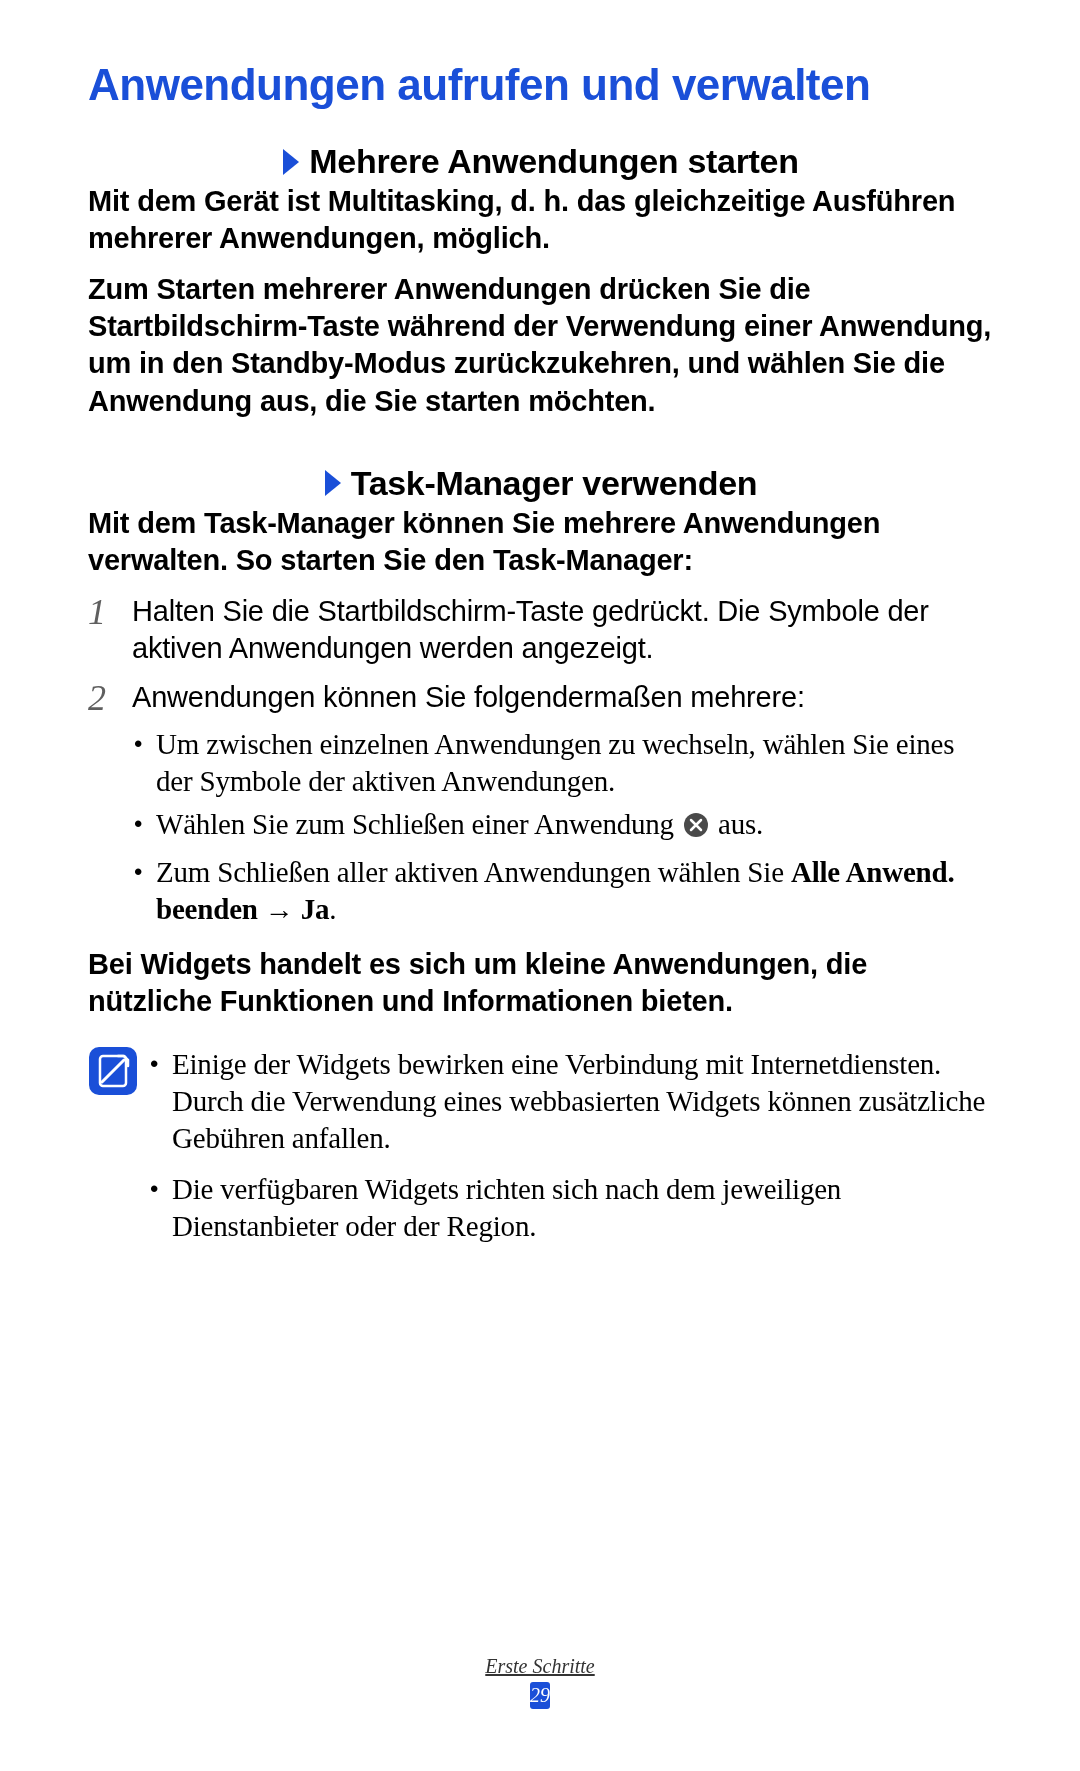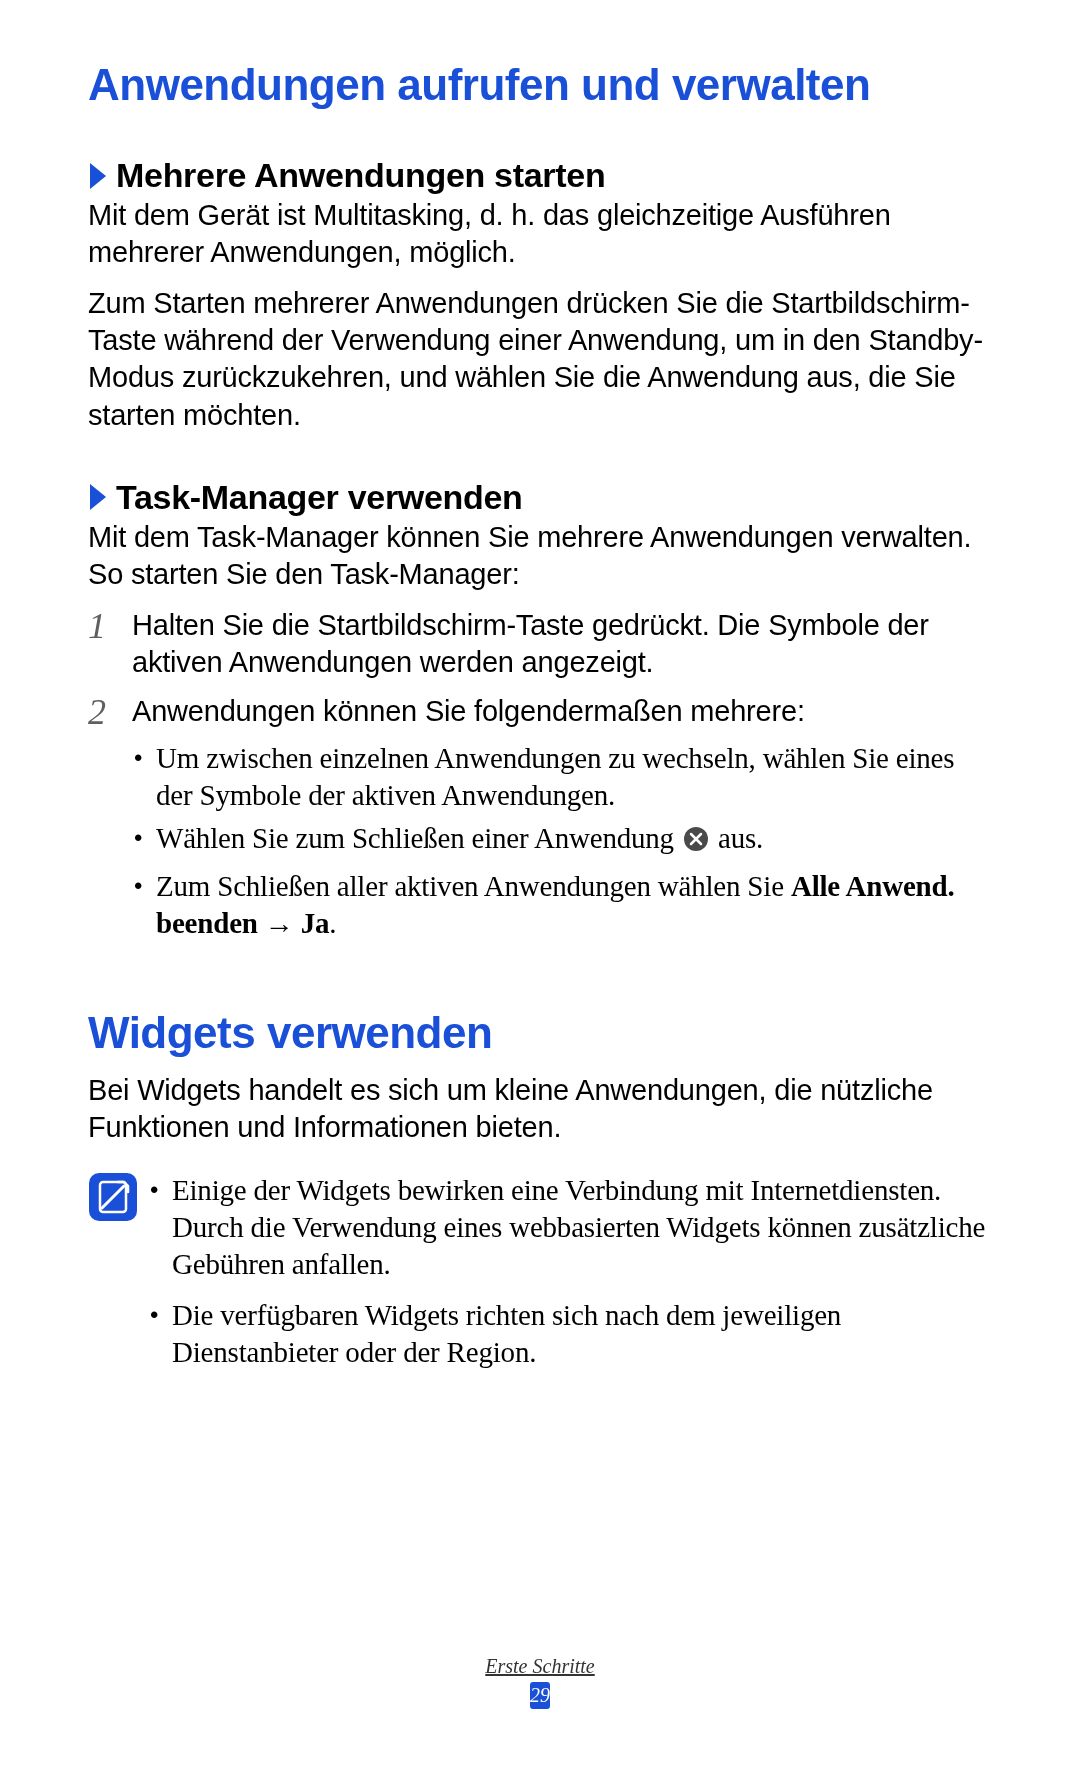--- a/index.html
+++ b/index.html
@@ -11,44 +11,46 @@
     color: #000;
     position: relative;
   }
   .page {
     padding: 60px 88px 0 88px;
   }
   .h1 {
     color: #1a4fd8;
     font-size: 44px;
     font-weight: 700;
-    margin-bottom: 46px;
+    margin-bottom: 32px;
     letter-spacing: -0.5px;
   }
   .h2-row {
     display: flex;
     align-items: center;
     margin-bottom: 2px;
+    justify-content: center;
   }
   .chev {
     display: inline-block;
     margin-right: 6px;
   }
   .chev svg { display: block; }
   .h2 {
     font-size: 34px;
     font-weight: 700;
     color: #000;
     letter-spacing: -0.3px;
   }
   .para {
     font-size: 29px;
     line-height: 1.28;
     margin-bottom: 14px;
     letter-spacing: -0.2px;
+    font-weight: bold;
   }
   .section-gap { margin-top: 44px; }
   .steps { margin-top: 14px; }
   .step {
     display: flex;
     margin-bottom: 12px;
   }
   .step-num {
     font-family: Georgia, "Times New Roman", serif;
     font-style: italic;
@@ -189,21 +191,20 @@
             <span class="dot">•</span>
             <span class="bt">
               <span>Zum Schließen aller aktiven Anwendungen wählen Sie </span><span class="bold">Alle Anwend. beenden → Ja</span><span>.</span>
             </span>
           </div>
         </div>
       </div>
     </div>
   </div>
 
-  <div class="h1 h1-second">Widgets verwenden</div>
   <div class="para">Bei Widgets handelt es sich um kleine Anwendungen, die nützliche Funktionen und Informationen bieten.</div>
 
   <div class="note-row">
     <div class="note-icon">
       <svg width="50" height="50" viewBox="0 0 50 50">
         <rect x="1" y="1" width="48" height="48" rx="10" fill="#1a4fd8"></rect>
         <rect x="12" y="10" width="26" height="30" rx="3" fill="none" stroke="#fff" stroke-width="2.5"></rect>
         <path d="M14 36 L36 14" stroke="#fff" stroke-width="3" stroke-linecap="round"></path>
         <path d="M30 10 L36 10 L40 14 L40 20" fill="none" stroke="#fff" stroke-width="2.5" stroke-linecap="round"></path>
       </svg>

